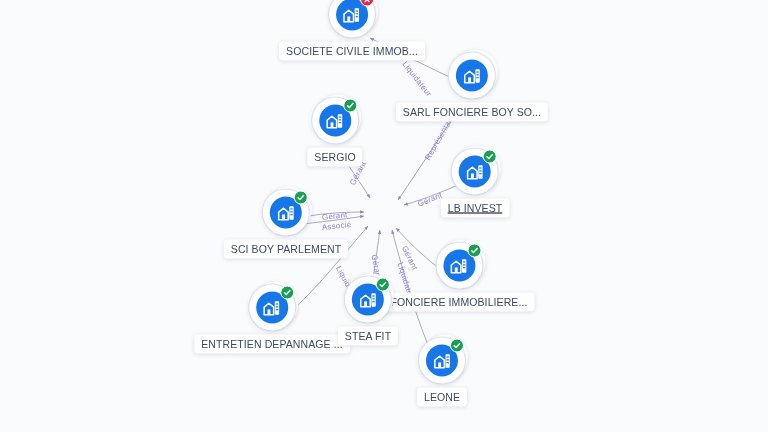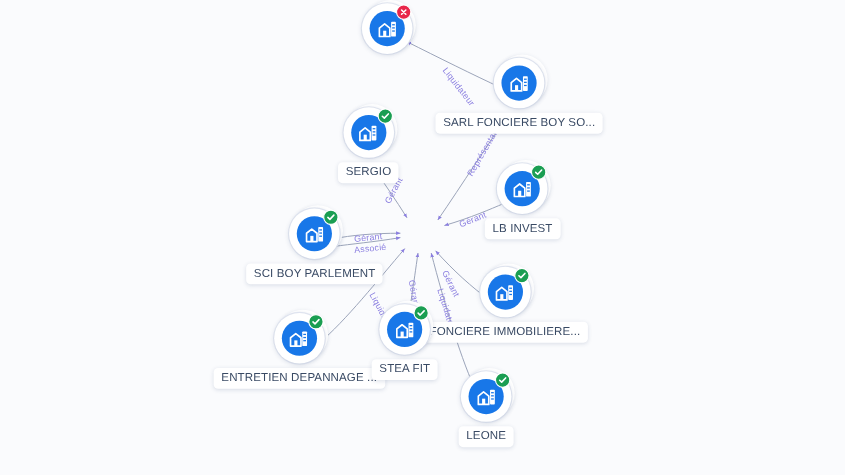--- a/index.html
+++ b/index.html
@@ -191,20 +191,21 @@
                 <rect x="5.6" y="11.5" width="3" height="5.5" fill="#ffffff"></rect>
               </g>
             </svg>
           </div>
           <div class="badge badge-inactive">
             <svg width="8" height="8" viewBox="0 0 10 10">
               <path d="M2.6 2.6 L7.4 7.4 M7.4 2.6 L2.6 7.4" fill="none" stroke="#ffffff" stroke-width="1.8" stroke-linecap="round"></path>
             </svg>
           </div>
         </div>
+        <div class="node-label">SOCIETE CIVILE IMMOB...</div>
       </div>
       <div class="node" style="left: 472px; top: 87px; text-align: right;">
         <div class="node-halo">
           <div class="node-disc" style="background: rgb(24, 119, 232);">
             <svg width="19" height="19" viewBox="0 0 20 20">
               <g fill="#ffffff">
                 <path d="M2 9 L7 5 L12 9 L12 17 L2 17 Z" fill="none" stroke="#ffffff" stroke-width="1.6" stroke-linejoin="round"></path>
                 <rect x="13.2" y="3" width="4.6" height="14" rx="0.8" fill="#ffffff"></rect>
                 <rect x="14.2" y="5.2" width="2.6" height="1.2" fill="#1877e8"></rect>
                 <rect x="14.2" y="8.2" width="2.6" height="1.2" fill="#1877e8"></rect>
@@ -231,21 +232,21 @@
             </svg>
           </div>
           <div class="badge badge-active">
             <svg width="8" height="8" viewBox="0 0 10 10">
               <path d="M1.6 5.2 L3.9 7.4 L8.4 2.6" fill="none" stroke="#ffffff" stroke-width="1.8" stroke-linecap="round" stroke-linejoin="round"></path>
             </svg>
           </div>
         </div>
         <div class="node-label">SERGIO</div>
       </div>
-      <div class="node" style="left: 475px; top: 183px;">
+      <div class="node" style="left: 475px; top: 183px; text-decoration: underline;">
         <div class="node-halo">
           <div class="node-disc" style="background: rgb(24, 119, 232);">
             <svg width="19" height="19" viewBox="0 0 20 20">
               <g fill="#ffffff">
                 <path d="M2 9 L7 5 L12 9 L12 17 L2 17 Z" fill="none" stroke="#ffffff" stroke-width="1.6" stroke-linejoin="round"></path>
                 <rect x="13.2" y="3" width="4.6" height="14" rx="0.8" fill="#ffffff"></rect>
                 <rect x="14.2" y="5.2" width="2.6" height="1.2" fill="#1877e8"></rect>
                 <rect x="14.2" y="8.2" width="2.6" height="1.2" fill="#1877e8"></rect>
                 <rect x="14.2" y="11.2" width="2.6" height="1.2" fill="#1877e8"></rect>
                 <rect x="5.6" y="11.5" width="3" height="5.5" fill="#ffffff"></rect>

